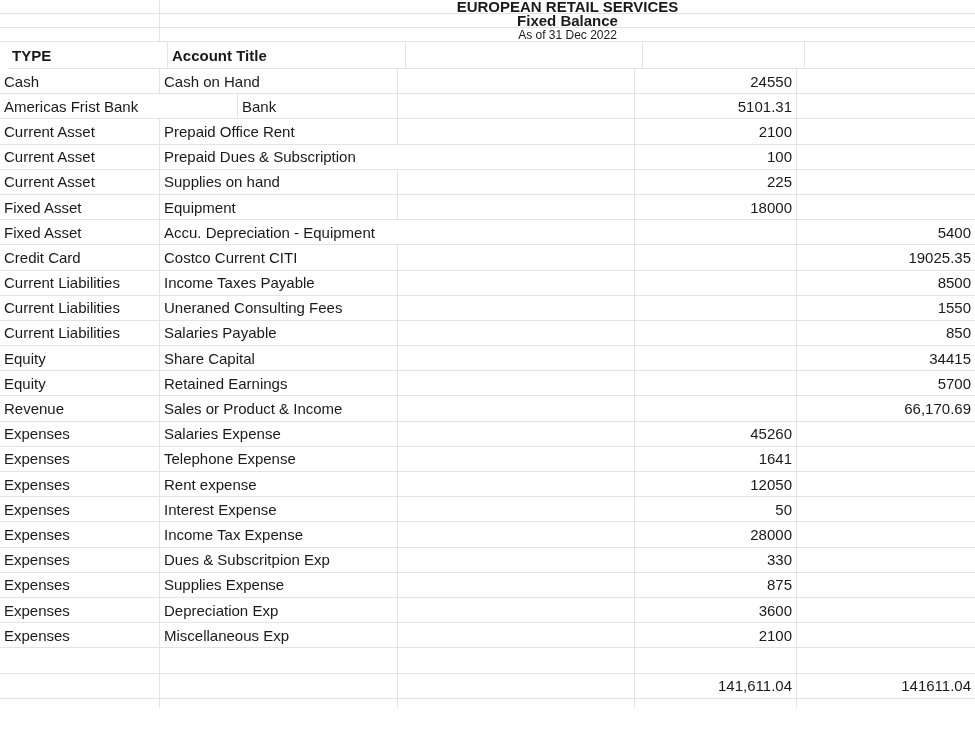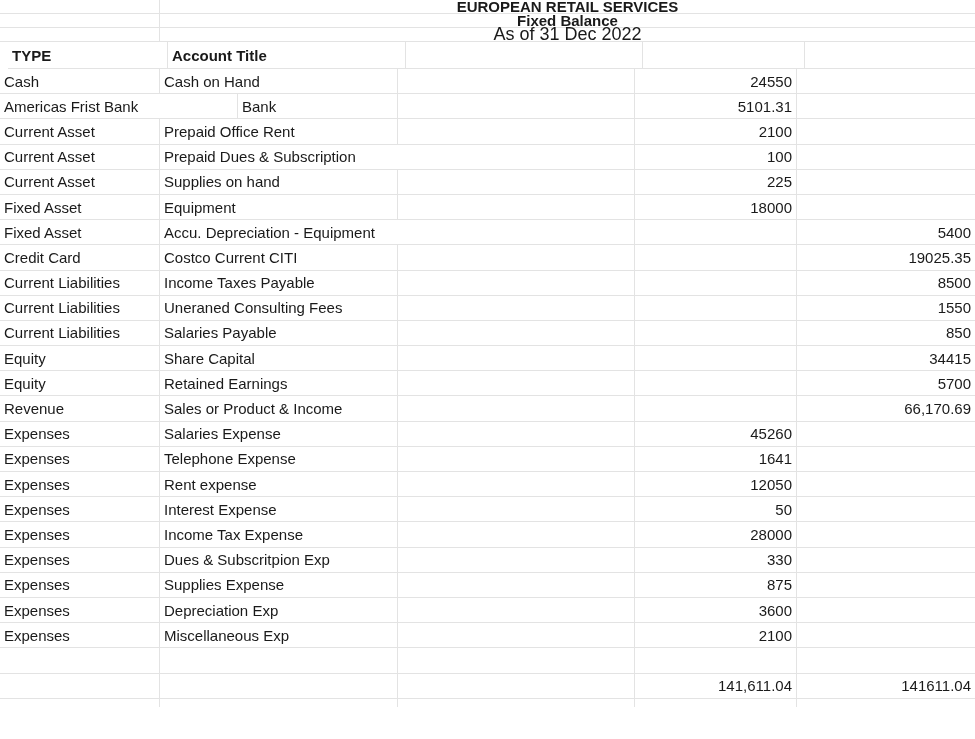--- a/index.html
+++ b/index.html
@@ -42,21 +42,21 @@
   .cC{width:237px;}
   .cD{width:162px; justify-content:flex-end;}
   .cE{width:178px; justify-content:flex-end; border-right:none;}
   .merged{width:815px; justify-content:center; border-right:none;}
   
   .r-title{height:14px;}
   .r-head{height:27px;margin-left:8px;}
   .r-data{height:25.2px;}
   .r-bottom{height:8.2px; border-bottom:none;}
   .bold{font-weight:bold;}
-  .date-line{font-size:18px;}
+  .date-line{font-size:12px;}
   
   .overflow-b .cB{border-right-color:transparent;}
 </style>
 </head>
 <body>
 
 <div class="sheet">
 
   <div class="row r-title">
     <div class="cell cA"></div>

